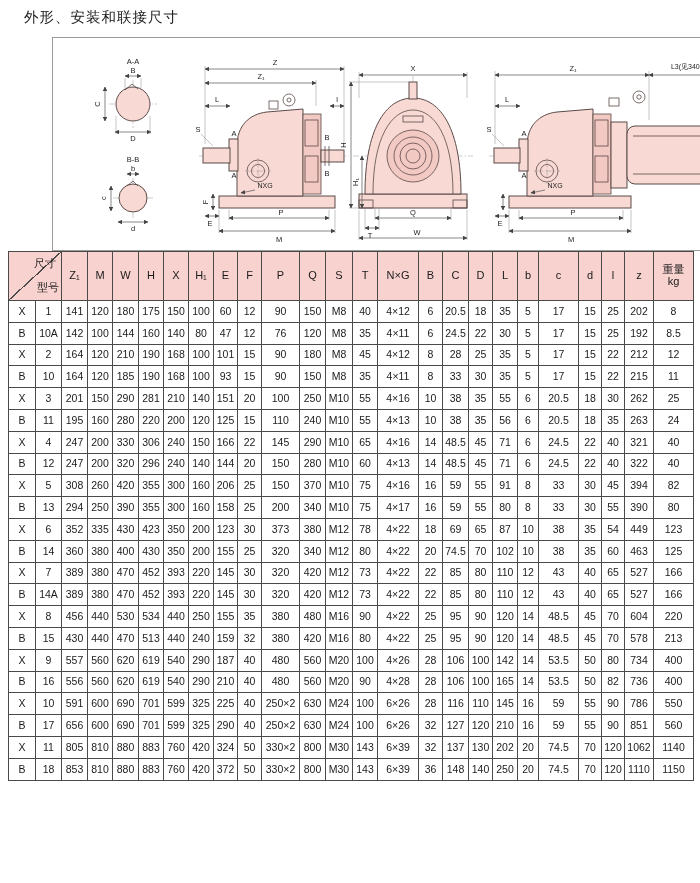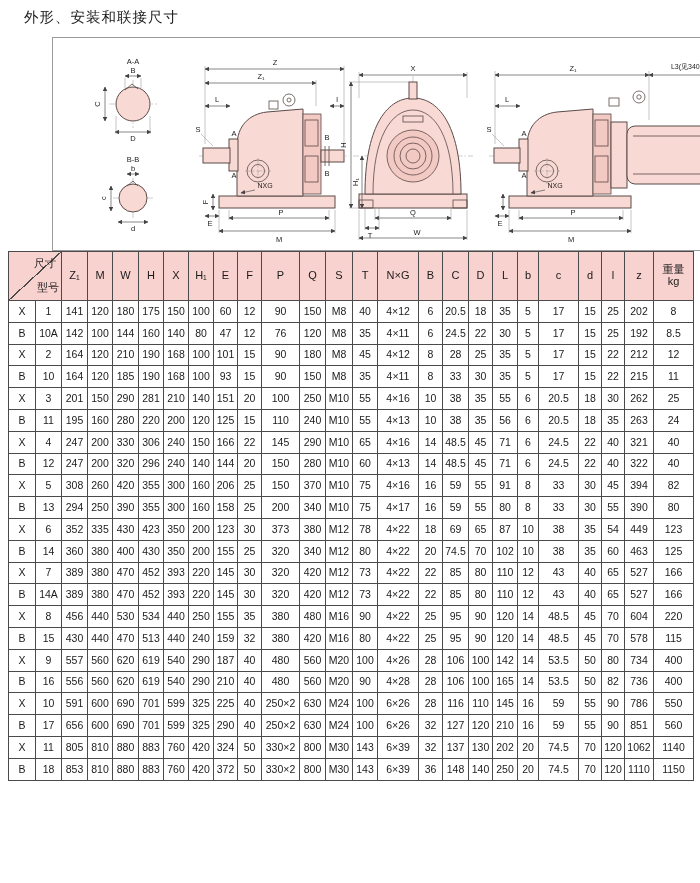--- a/index.html
+++ b/index.html
@@ -715,21 +715,21 @@
           <td>4×22</td>
           <td>25</td>
           <td>95</td>
           <td>90</td>
           <td>120</td>
           <td>14</td>
           <td>48.5</td>
           <td>45</td>
           <td>70</td>
           <td>578</td>
-          <td>115</td>
+          <td>213</td>
         </tr>
         <tr>
           <td>X</td>
           <td>9</td>
           <td>557</td>
           <td>560</td>
           <td>620</td>
           <td>619</td>
           <td>540</td>
           <td>290</td>

